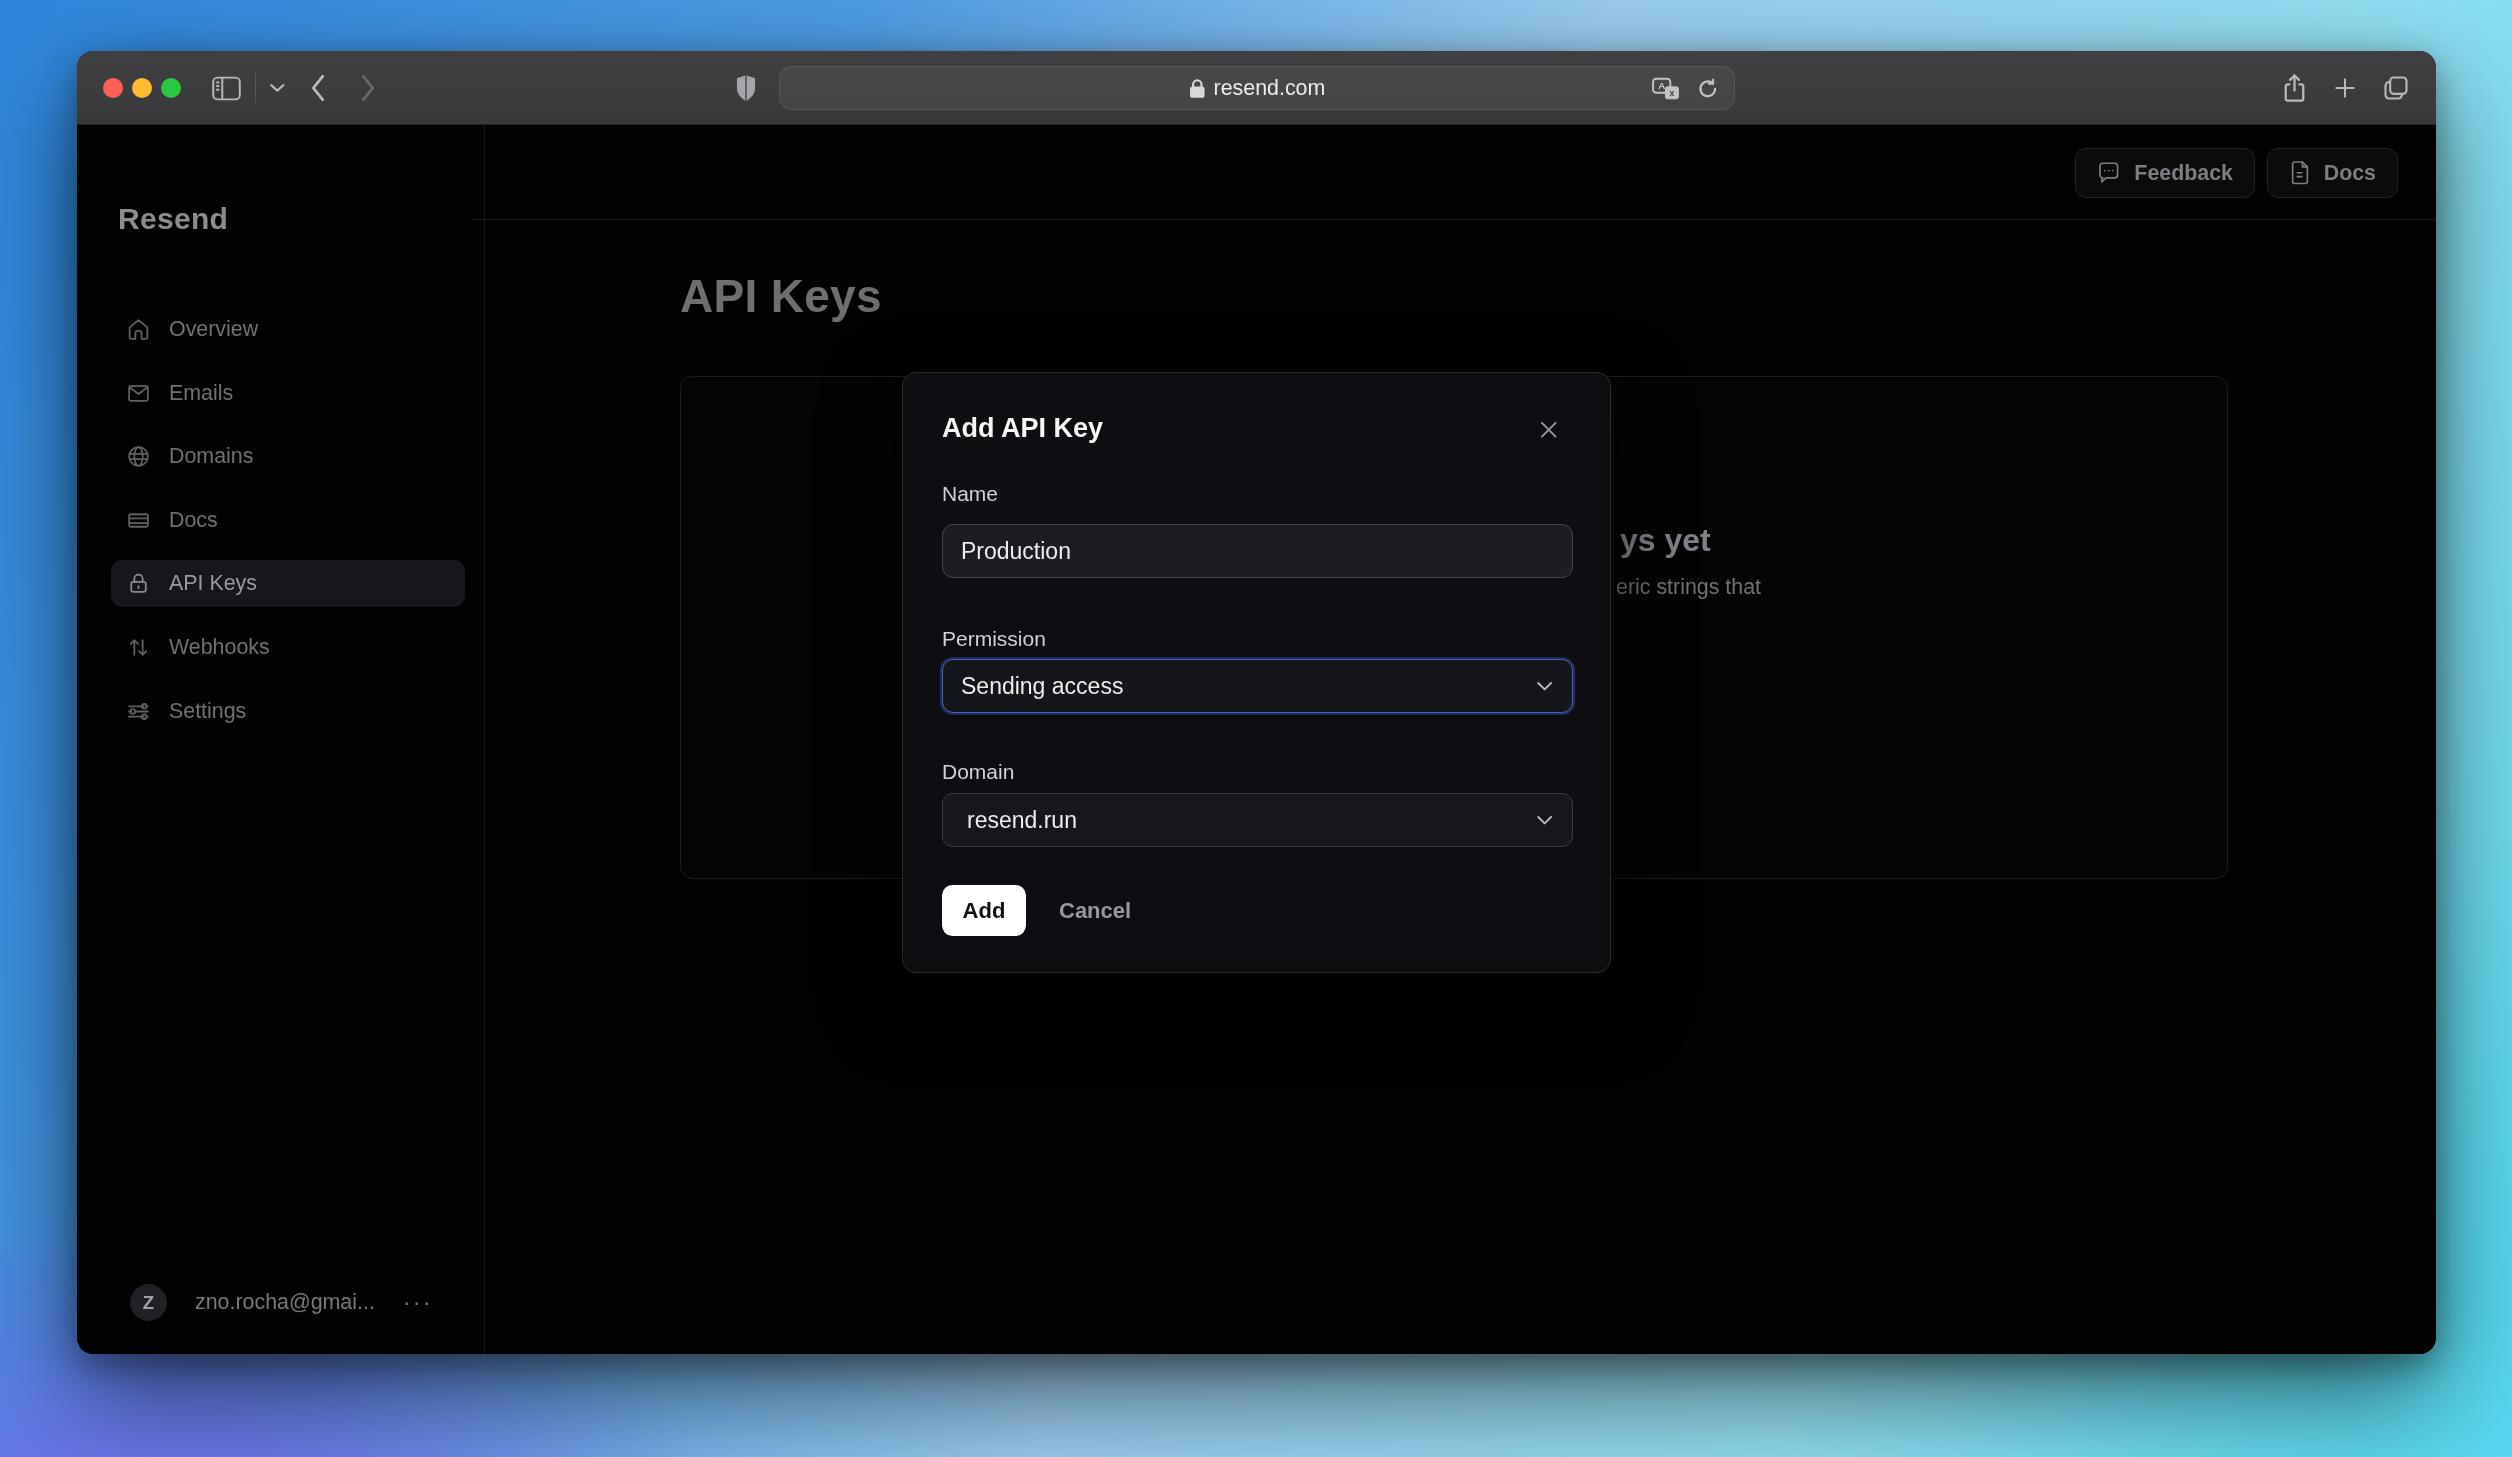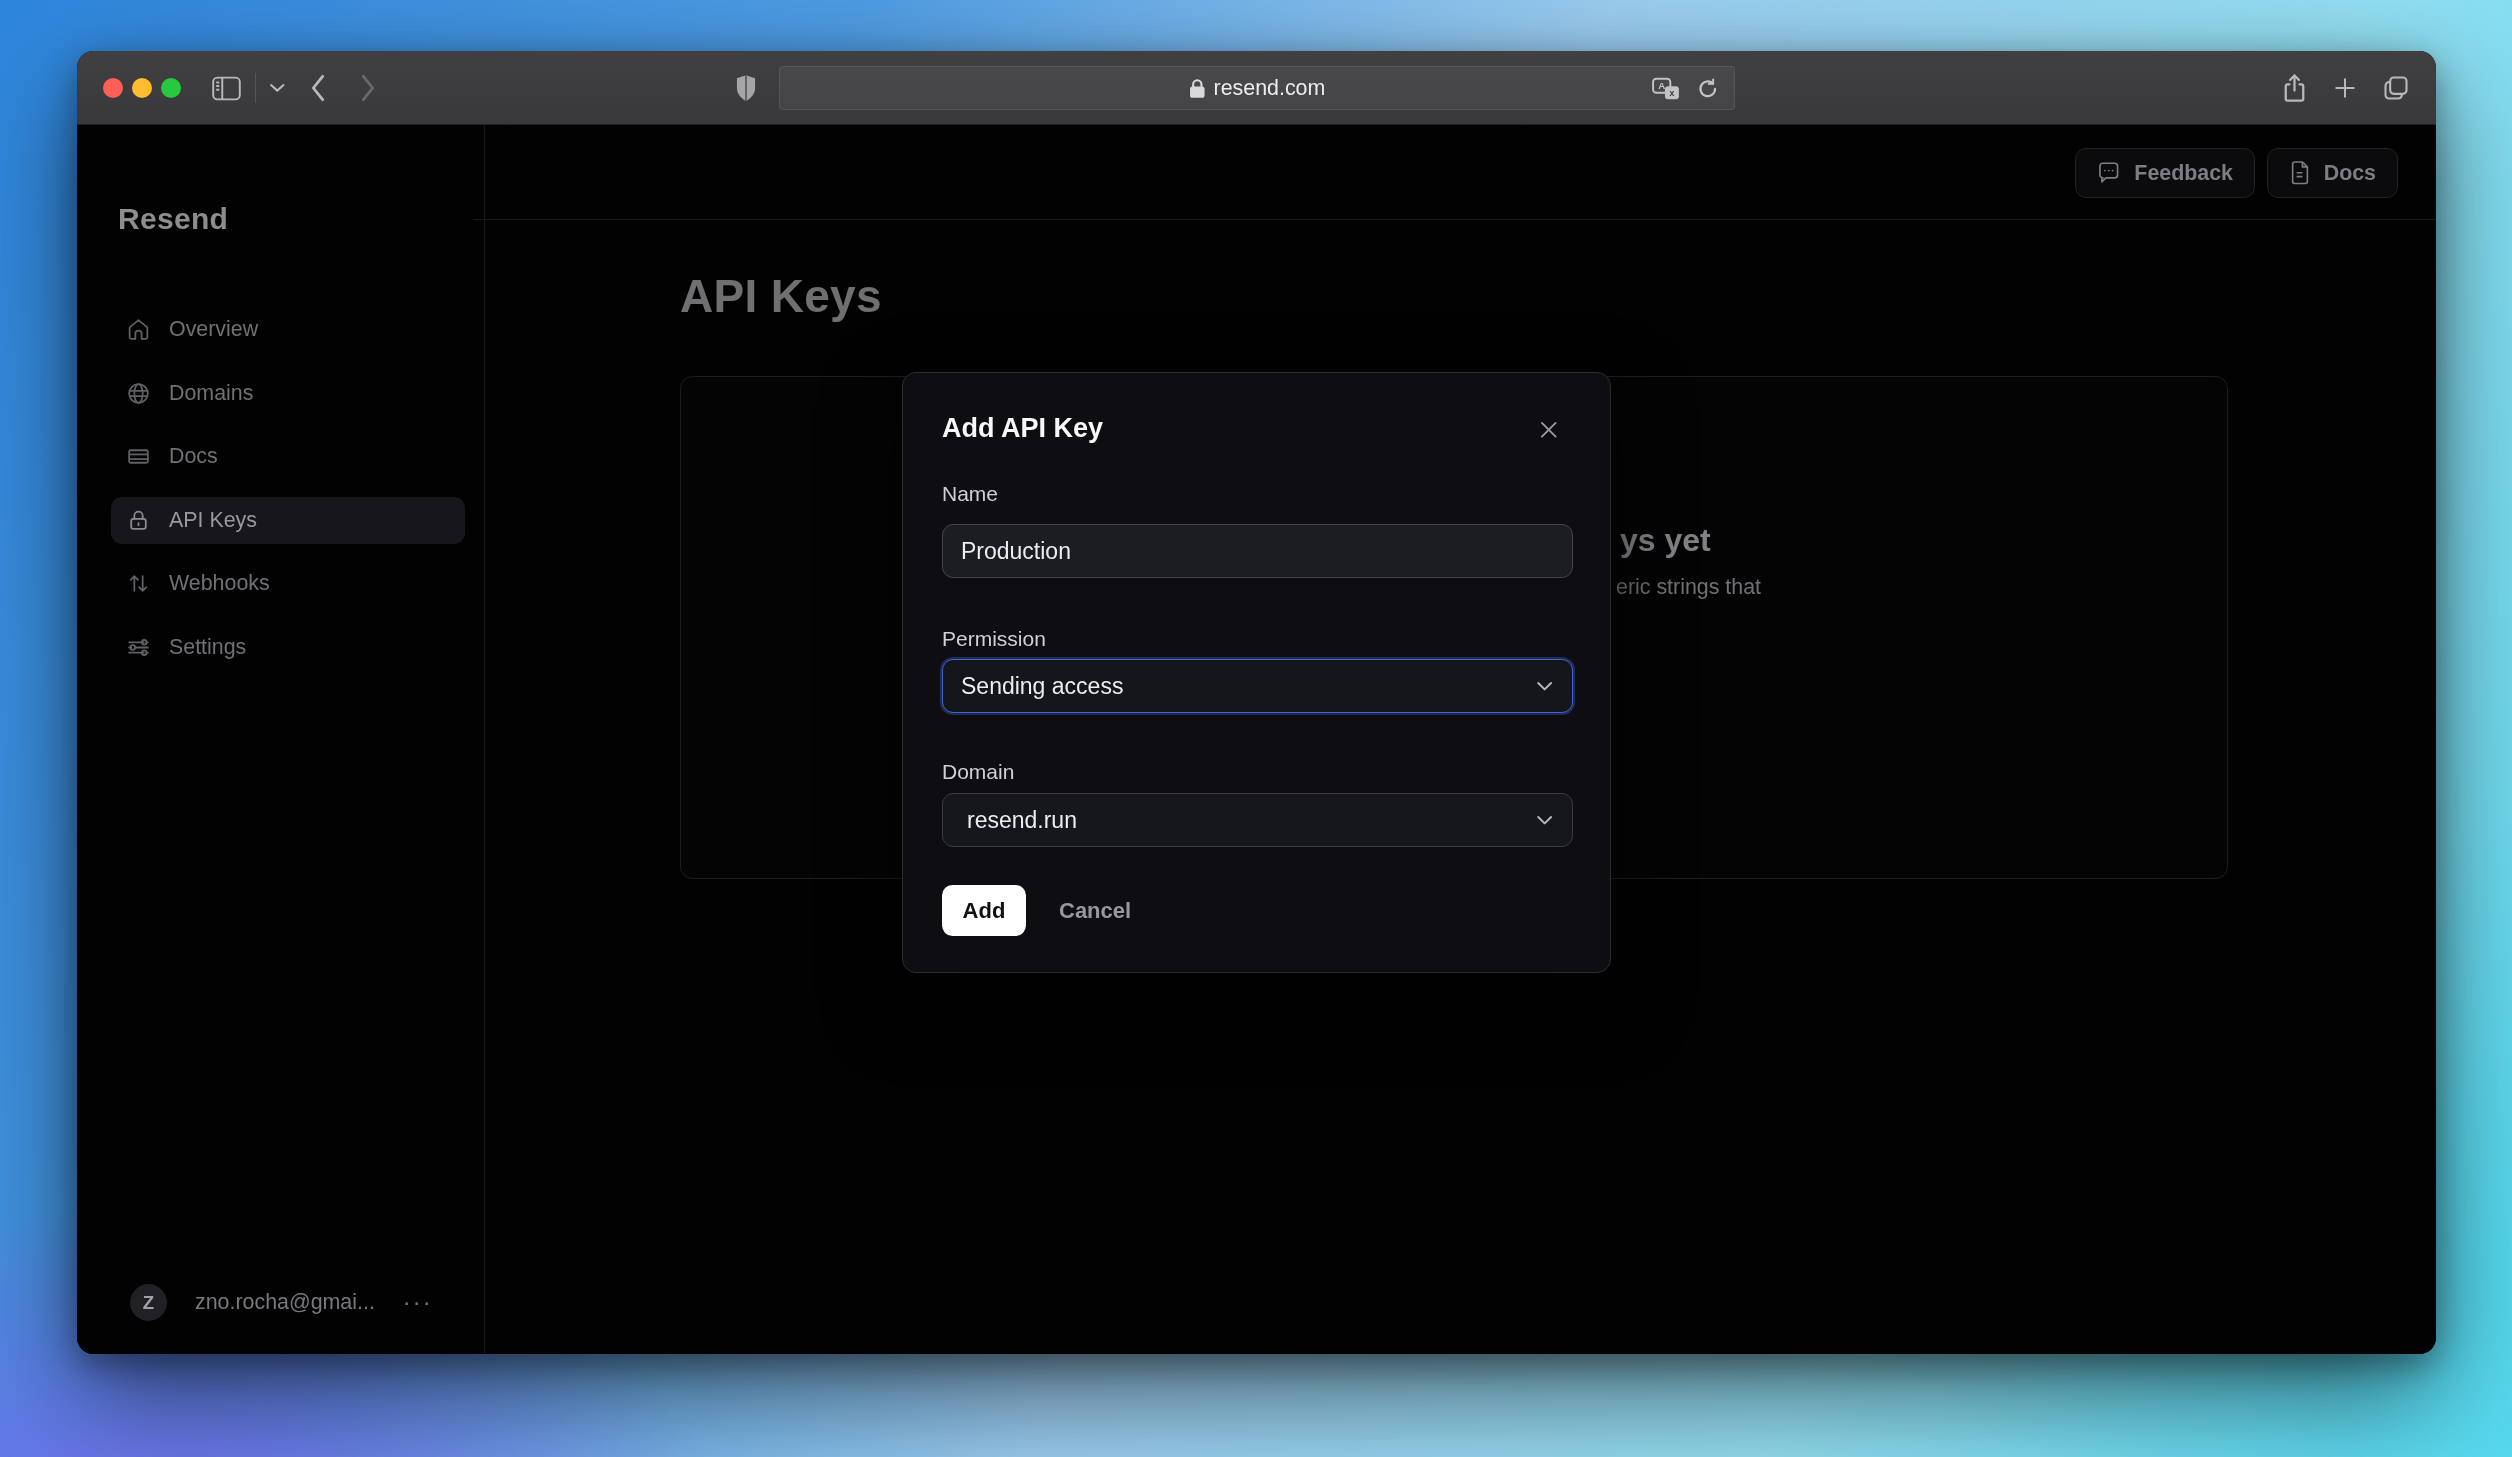--- a/index.html
+++ b/index.html
@@ -32,21 +32,21 @@
   .t-yellow{ left:55px;  background:#febc2e; }
   .t-green { left:84px; background:#28c840; }
 
   .tbtn { position:absolute; top:0; height:74px; display:flex; align-items:center; justify-content:center; color:#b9b9bd; }
   .tb-sep { position:absolute; left:178px; top:22px; width:1.4px; height:30px; background:#565659; }
   .dim { color:#69696d; }
 
   .urlbar {
     position:absolute; left:702px; top:15px; width:956px; height:44px;
     background:rgba(255,255,255,0.055); border:0.7px solid rgba(255,255,255,0.09);
-    border-radius:4px; display:flex; align-items:center; justify-content:center;
+    border-radius:13px; display:flex; align-items:center; justify-content:center;
     color:#ececee; font-size:21.4px;
   }
   .urlbar .lock { margin-right:8.3px; color:#d9d9db; }
   .url-side { position:absolute; top:0; height:44px; display:flex; align-items:center; color:#c3c3c7; }
 
   
   .app { position:absolute; left:0; top:74px; right:0; bottom:0; background:#020203; }
 
   
   .sidebar { position:absolute; left:0; top:0; bottom:0; width:396px; border-right:0.7px solid #19191c;margin-left:12px; }
@@ -218,20 +218,29 @@
         <div class="nav-item">
           <span class="nicon">
             <svg width="25" height="25" viewBox="0 0 24 24" fill="none" stroke="currentColor" stroke-width="1.7" stroke-linecap="round" stroke-linejoin="round">
               <path d="M3.5 10L12 3l8.5 7v9.5a1.5 1.5 0 0 1-1.5 1.5h-4v-5a3 3 0 0 0-6 0v5H5a1.5 1.5 0 0 1-1.5-1.5z"></path>
             </svg>
           </span>
           <span>Overview</span>
         </div>
         <div class="nav-item">
           <span class="nicon">
+            <svg width="25" height="25" viewBox="0 0 24 24" fill="none" stroke="currentColor" stroke-width="1.7" stroke-linecap="round" stroke-linejoin="round">
+              <rect x="3" y="5" width="18" height="14" rx="1.5"></rect>
+                <path d="M4 6.5l8 6 8-6"></path>
+            </svg>
+          </span>
+          <span>Emails</span>
+        </div>
+        <div class="nav-item">
+          <span class="nicon">
             <svg width="25" height="25" viewBox="0 0 24 24" fill="none" stroke="currentColor" stroke-width="1.7">
               <circle cx="12" cy="12" r="9"></circle>
                 <ellipse cx="12" cy="12" rx="4" ry="9"></ellipse>
                 <path d="M3.5 9.5h17M3.5 14.5h17"></path>
             </svg>
           </span>
           <span>Domains</span>
         </div>
         <div class="nav-item">
           <span class="nicon">

